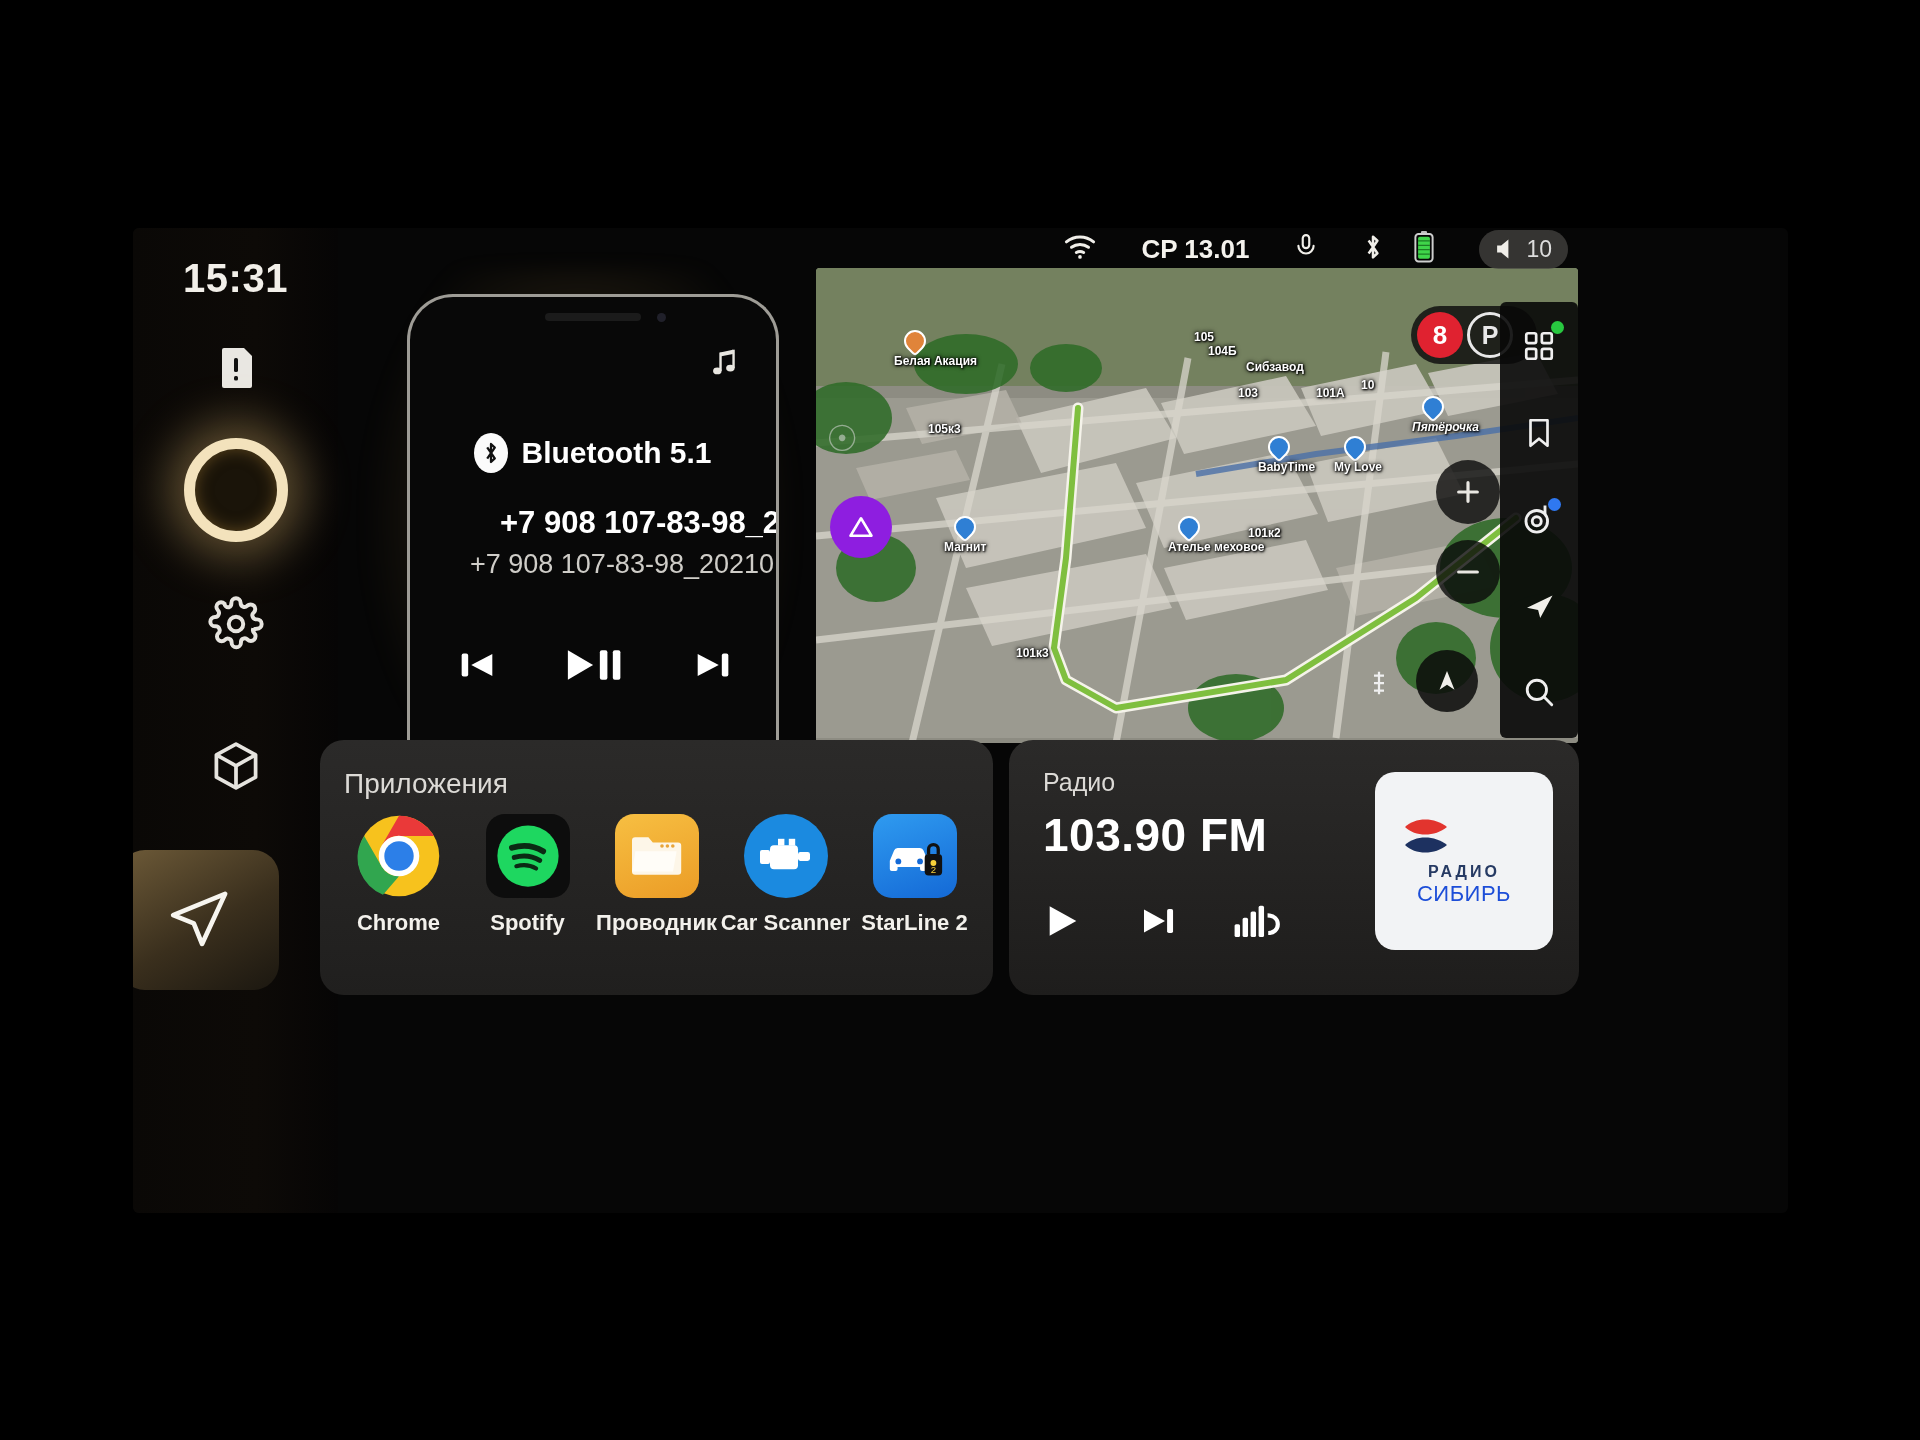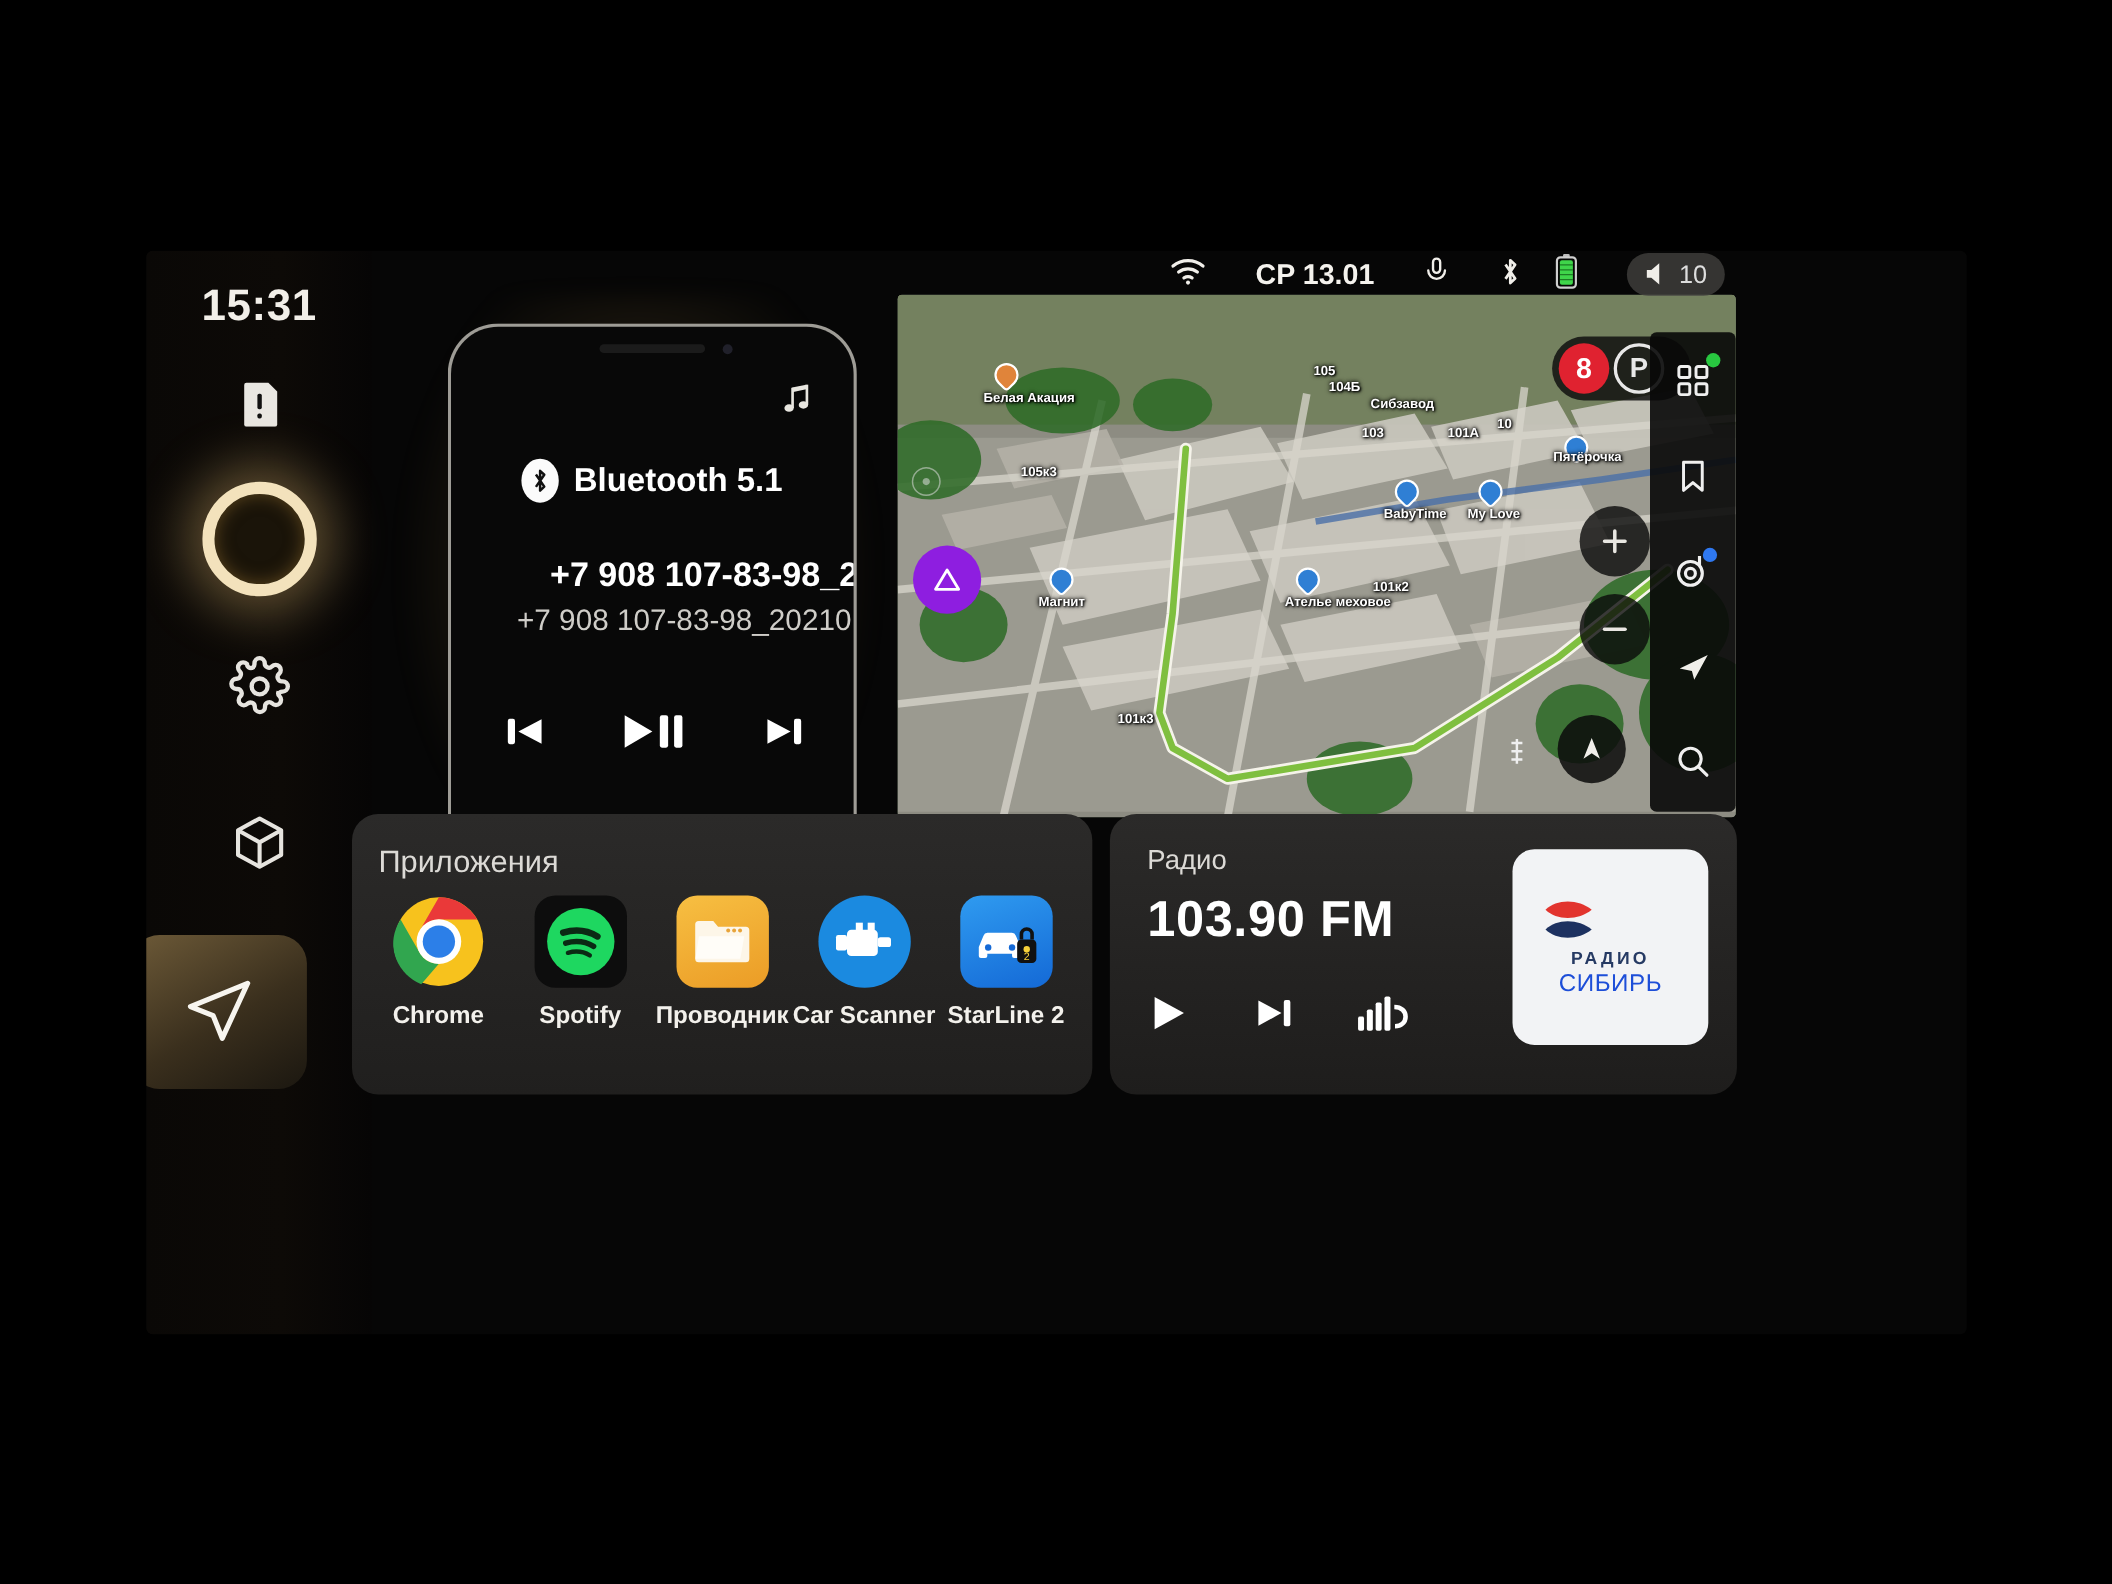--- a/index.html
+++ b/index.html
@@ -32,21 +32,21 @@
     background:radial-gradient(ellipse at 50% 45%,rgba(232,196,122,.40) 0%,rgba(150,118,60,.14) 45%,transparent 72%);
     filter:blur(9px); }
   #phone-body{ position:absolute; left:42px; top:26px; right:16px; bottom:-30px;
     background:#080808; border-radius:46px 46px 0 0;
     border:3px solid #9e9c96; border-bottom:none; overflow:hidden; }
   #notch{ position:absolute; left:50%; top:16px; transform:translateX(-50%);
     width:96px; height:8px; border-radius:5px; background:#1b1b1b; }
   #cam-dot{ position:absolute; left:calc(50% + 64px); top:16px; width:9px; height:9px;
     border-radius:50%; background:#20202a; }
   #note-icon{ position:absolute; right:36px; top:48px; color:#e8e6e0; font-size:34px; }
-  #bt-row{ position:absolute; left:0; right:0; top:120px; display:flex;
+  #bt-row{ position:absolute; left:0; right:0; top:136px; display:flex;
     align-items:center; justify-content:center; gap:13px; }
   #bt-badge{ width:34px; height:40px; border-radius:17px/20px; background:#fbfbfb;
     display:flex; align-items:center; justify-content:center; }
   #bt-label{ color:#fff; font-size:30px; font-weight:700; }
   #num1{ position:absolute; left:90px; right:-12px; top:208px; color:#fff;
     font-size:31px; font-weight:700; white-space:nowrap; overflow:hidden; }
   #num2{ position:absolute; left:60px; right:-12px; top:252px; color:#cfcdc8;
     font-size:27px; white-space:nowrap; overflow:hidden; }
   #transport{ position:absolute; left:12px; right:8px; top:340px; display:flex;
     align-items:center; justify-content:space-around; }
@@ -278,21 +278,21 @@
         <div class="poi" style="left: 78px; top: 86px;">Белая Акация</div>
         <div class="poi-pin" style="left: 138px; top: 248px; background: rgb(47, 127, 212);"></div>
         <div class="poi" style="left: 128px; top: 272px;">Магнит</div>
         <div class="poi-pin" style="left: 362px; top: 248px; background: rgb(47, 127, 212);"></div>
         <div class="poi" style="left: 352px; top: 272px;">Ателье меховое</div>
         <div class="poi-pin" style="left: 452px; top: 168px; background: rgb(47, 127, 212);"></div>
         <div class="poi" style="left: 442px; top: 192px;">BabyTime</div>
         <div class="poi-pin" style="left: 528px; top: 168px; background: rgb(47, 127, 212);"></div>
         <div class="poi" style="left: 518px; top: 192px;">My Love</div>
         <div class="poi-pin" style="left: 606px; top: 128px; background: rgb(47, 127, 212);"></div>
-        <div class="poi" style="left: 596px; top: 140px;">Пятёрочка</div>
+        <div class="poi" style="left: 596px; top: 152px; font-style: italic;">Пятёрочка</div>
         <div class="poi" style="left: 430px; top: 92px;">Сибзавод</div>
         <div class="poi" style="left: 112px; top: 122px; margin-top: 32px;">105к3</div>
         <div class="poi" style="left: 432px; top: 258px;">101к2</div>
         <div class="poi" style="left: 200px; top: 378px;">101к3</div>
         <div class="poi" style="left: 422px; top: 118px;">103</div>
         <div class="poi" style="left: 500px; top: 118px;">101А</div>
         <div class="poi" style="left: 545px; top: 110px;">10</div>
         <div class="poi" style="left: 378px; top: 62px;">105</div>
         <div class="poi" style="left: 392px; top: 76px;">104Б</div>
       </div>

